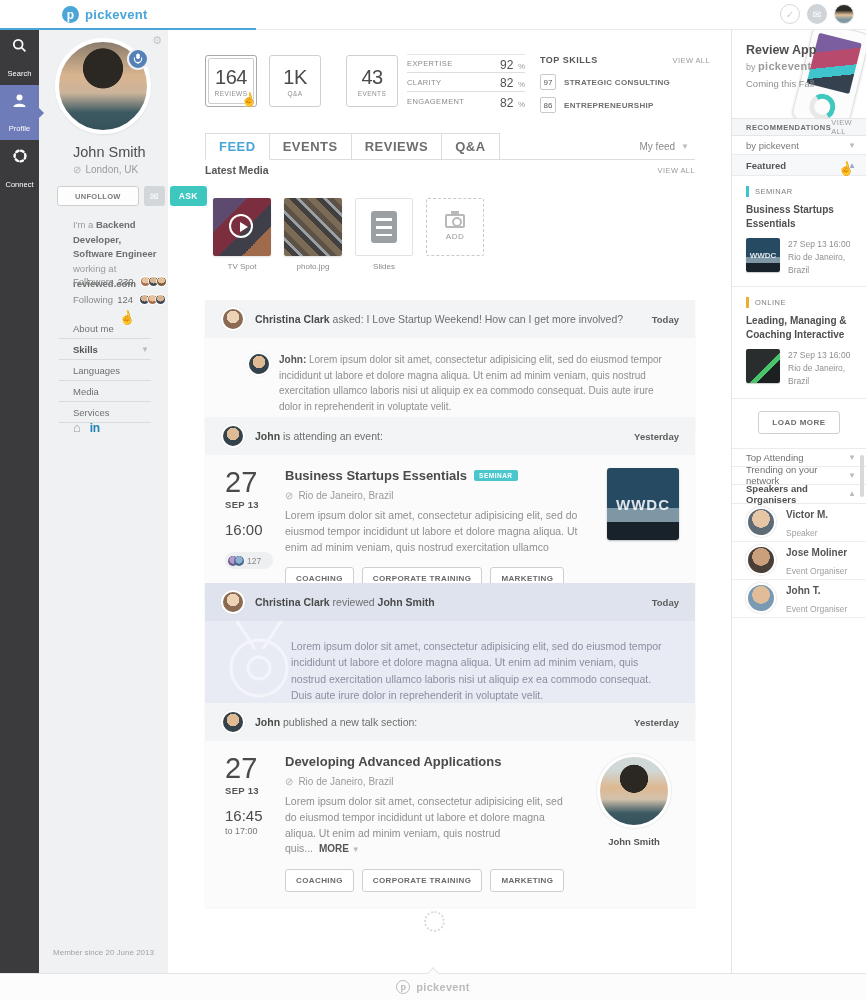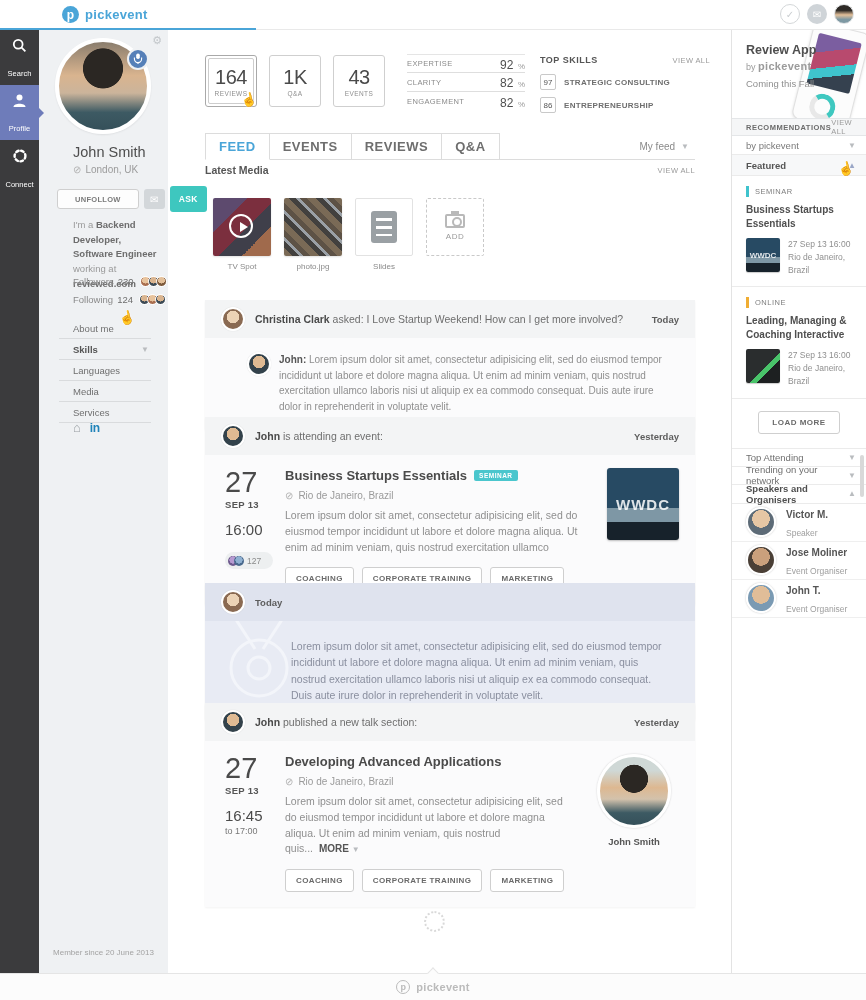--- a/index.html
+++ b/index.html
@@ -33,21 +33,21 @@
     background:radial-gradient(circle at 50% 30%, #2b2723 0 26%, transparent 27%),
                linear-gradient(180deg,#8a7d6d 0%,#d9b48f 38%,#cbb49b 58%,#3d5a63 80%,#35505a 100%);
     box-shadow:0 1px 2px rgba(0,0,0,.08); }
   .fb-badge { position:absolute; left:88px; top:18px; width:22px; height:22px; border-radius:50%; background:#5680b8; border:2px solid #eff1f3; display:flex; align-items:center; justify-content:center; }
   .pname { position:absolute; left:34px; top:114px; font-size:14.5px; color:#4d4d4d; }
   .ploc { position:absolute; left:34px; top:134px; font-size:10px; color:#9b9b9b; display:flex; align-items:center; gap:4px; }
   .ploc .locicon { font-size:10px; color:#b3b3b3; }
   .btnrow { position:absolute; left:18px; top:156px; display:flex; align-items:center; gap:5px; }
   .btn-unfollow { height:20px; padding:0 17px; background:#fdfdfd; border:1px solid #cfcfcf; border-radius:3px; font-size:7.5px; font-weight:bold; color:#7a7a7a; letter-spacing:.3px; display:flex; align-items:center; }
   .btn-mail { width:21px; height:20px; background:#d3d7da; border-radius:3px; color:#fff; font-size:10px; display:flex; align-items:center; justify-content:center; }
-  .btn-ask { width:37px; height:26px; background:#3ec7bf; border-radius:3px; color:#fff; font-size:8.5px; font-weight:bold; display:flex; align-items:center; justify-content:center; letter-spacing:.4px; }
+  .btn-ask { width:37px; height:20px; background:#3ec7bf; border-radius:3px; color:#fff; font-size:8.5px; font-weight:bold; display:flex; align-items:center; justify-content:center; letter-spacing:.4px; }
   .bio { position:absolute; left:34px; top:188px; width:90px; font-size:9.5px; line-height:1.55; color:#9a9a9a; }
   .bio b { color:#6d6d6d; }
   .frow { position:absolute; left:34px; display:flex; align-items:center; gap:4px; font-size:9.5px; color:#8a8a8a; }
   .frow .cnt { color:#6e6e6e; }
   .mini-avs { display:flex; margin-left:2px; }
   .mini-avs i { width:11px; height:11px; border-radius:50%; border:1px solid #fff; margin-left:-3px; display:block; }
   .mini-avs i:first-child { margin-left:0; }
   .av1 { background:radial-gradient(circle at 50% 35%, #e8c39c 0 45%, #a96e4f 46%); }
   .av2 { background:radial-gradient(circle at 50% 35%, #d9b48f 0 45%, #3c4a55 46%); }
   .av3 { background:radial-gradient(circle at 50% 35%, #e3c09a 0 45%, #7d5a3c 46%); }
@@ -313,21 +313,21 @@
   <div class="main">
 
     <div class="statbox active" style="left:37px;">
       <span class="v">164</span>
         <span class="l">REVIEWS</span>
     </div>
     <div class="statbox" style="left:101px;">
       <span class="v">1K</span>
         <span class="l">Q&amp;A</span>
     </div>
-    <div class="statbox" style="left:165px;">
+    <div class="statbox" style="left:178px;">
       <span class="v">43</span>
         <span class="l">EVENTS</span>
     </div>
 
     <div class="ratings">
       <div class="rrow">
           <span class="rl">EXPERTISE</span>
           <span><span class="rv">92</span> <span class="pc">%</span></span>
         </div>
       <div class="rrow">
@@ -450,20 +450,21 @@
           <div class="evthumb">
               <span class="wwdc">WWDC</span>
             </div>
         </div>
       </div>
     </div>
 
     <div class="card review" style="top:553px;">
       <div class="chead">
         <span class="sm-av face-christina"></span>
+        <span class="htxt"><b>Christina Clark</b><span> reviewed </span><b>John Smith</b></span>
         <span class="time">Today</span>
       </div>
       <div class="cbody">
         <svg class="medal" width="88" height="88" viewBox="0 0 88 88">
           <line x1="18" y1="2" x2="40" y2="36" stroke="#f3f5fa" stroke-width="3"></line>
           <line x1="70" y1="2" x2="48" y2="36" stroke="#f3f5fa" stroke-width="3"></line>
           <circle cx="44" cy="55" r="28" fill="none" stroke="#f3f5fa" stroke-width="3"></circle>
           <circle cx="44" cy="55" r="11" fill="none" stroke="#f3f5fa" stroke-width="3"></circle>
         </svg>
         <p class="reviewtext">Lorem ipsum dolor sit amet, consectetur adipisicing elit, sed do eiusmod tempor incididunt ut labore et dolore magna aliqua. Ut enim ad minim veniam, quis nostrud exercitation ullamco laboris nisi ut aliquip ex ea commodo consequat. Duis aute irure dolor in reprehenderit in voluptate velit.</p>

